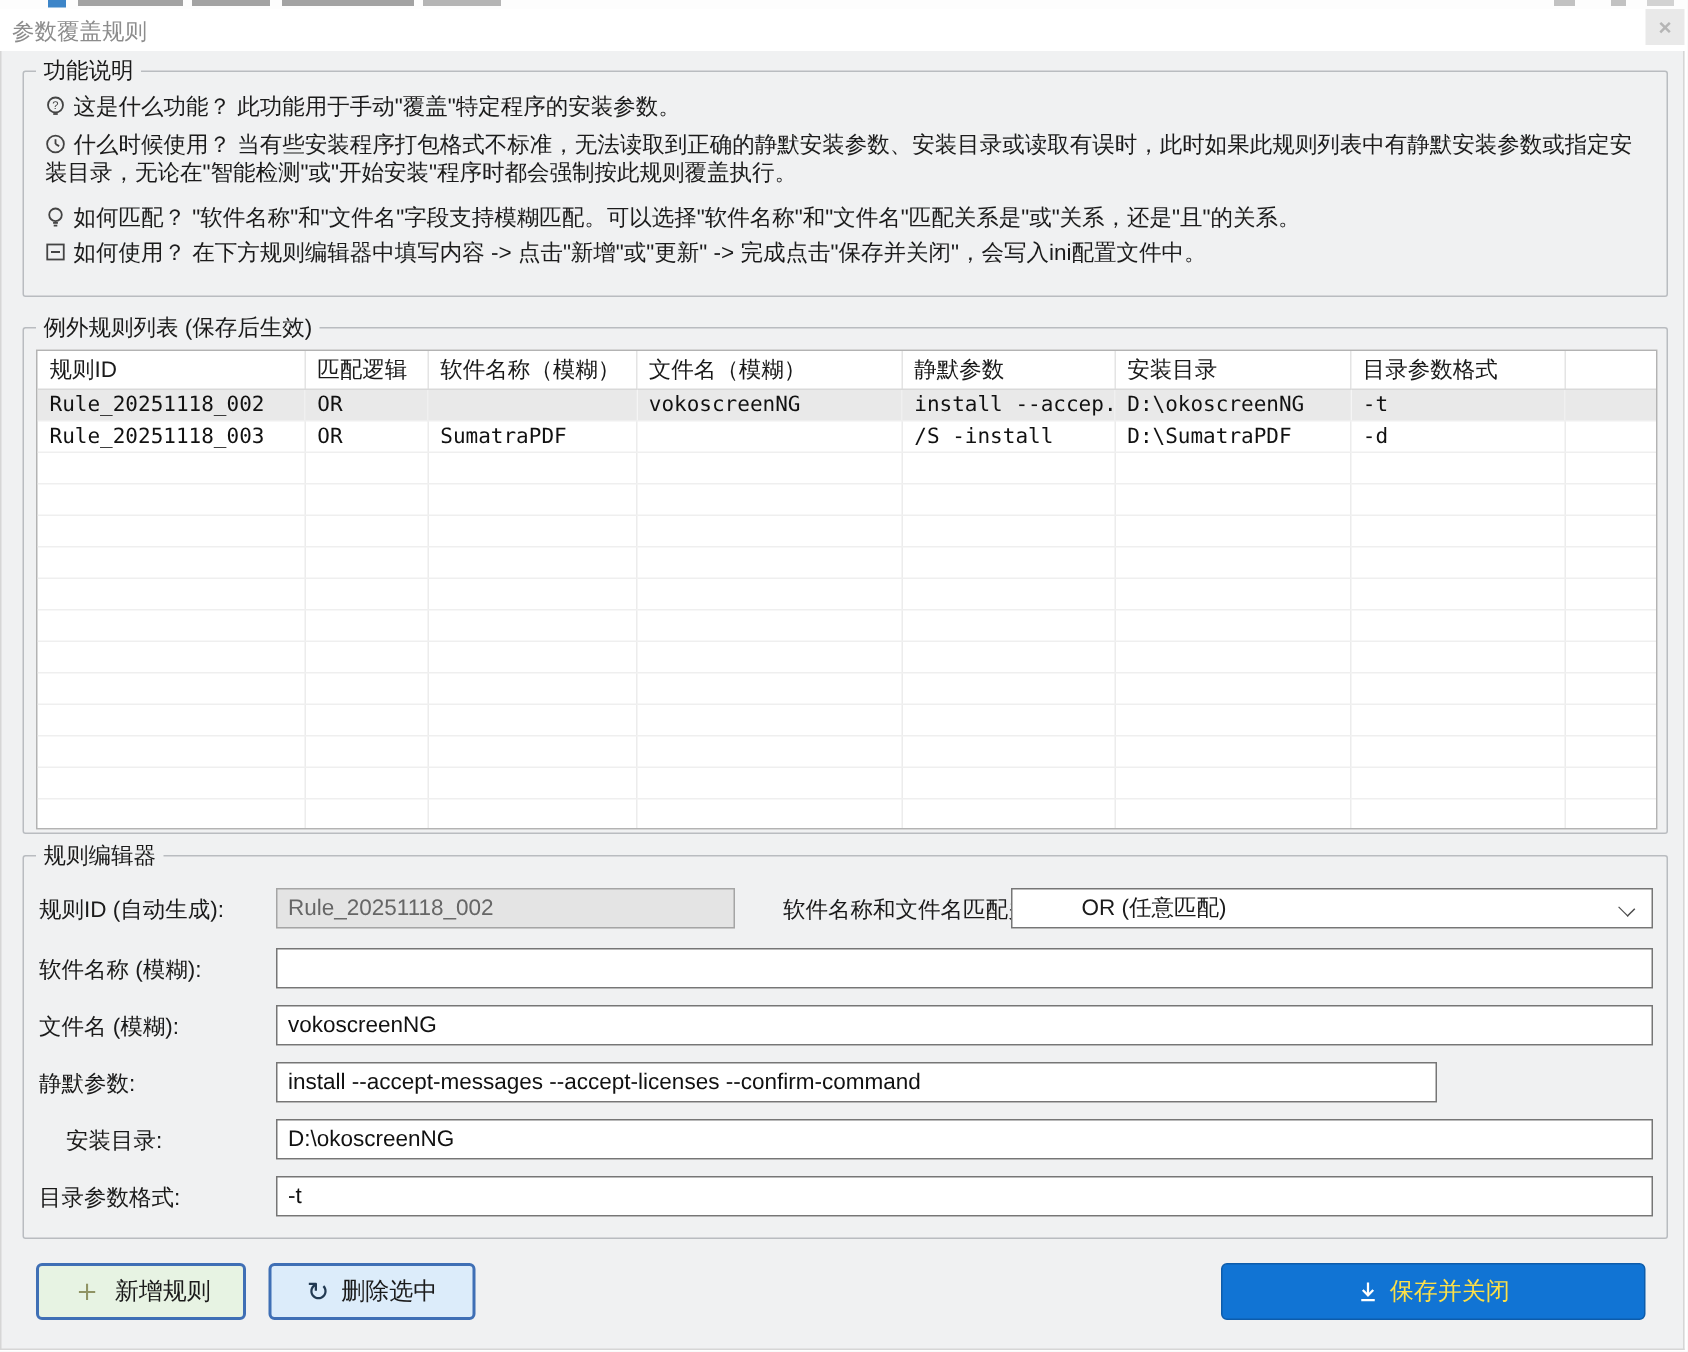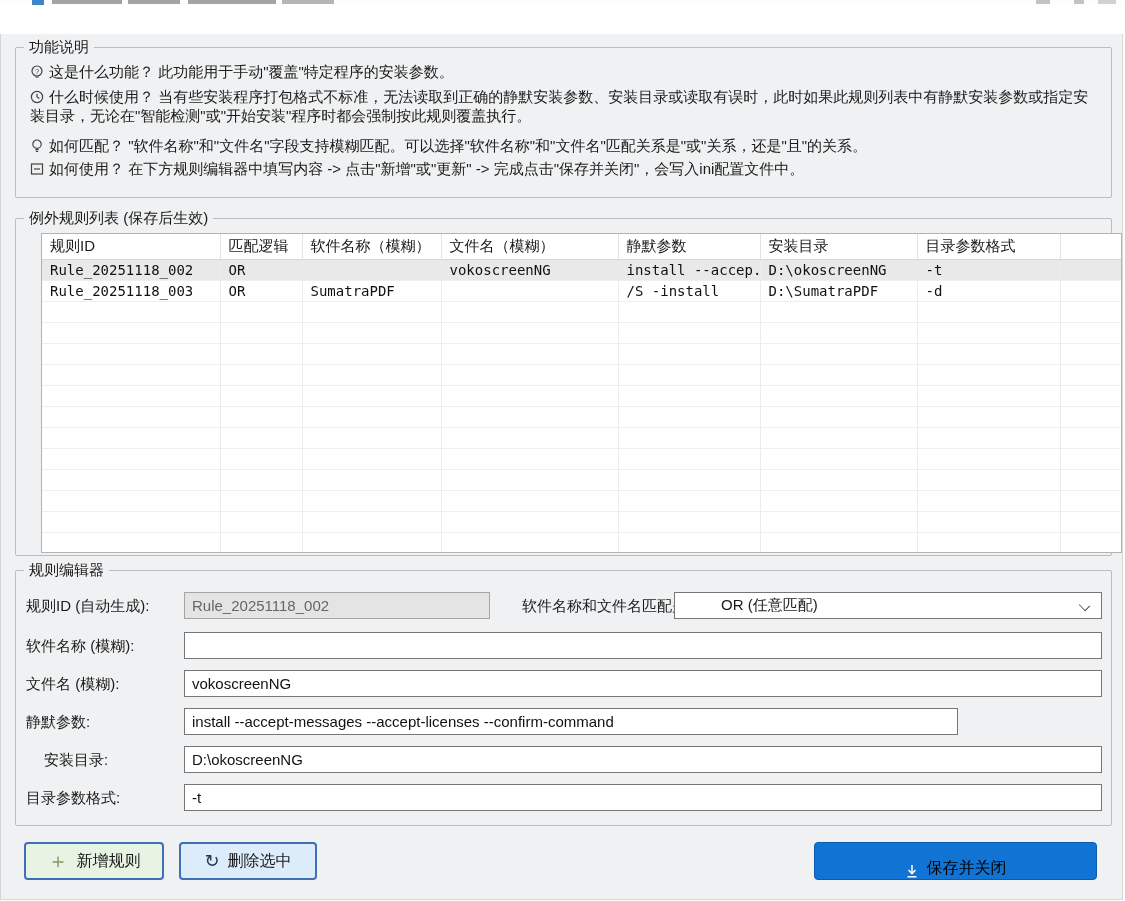--- a/index.html
+++ b/index.html
@@ -32,21 +32,21 @@
   }
   #box-desc{left:14px;top:13px;width:1095px;height:149px;}
   #box-list{left:14px;top:184px;width:1095px;height:336px;}
   #box-editor{left:14px;top:536px;width:1095px;height:254px;}
   
   .desc-line{position:absolute;left:14px;right:14px;font-size:15px;line-height:19px;color:#1b1b1b;}
   .desc-line .dicon{display:inline-block;width:14px;height:14px;vertical-align:-2px;margin-right:5px;}
   #dline-0{top:14px;} #dline-1{top:39px;} #dline-2{top:88px;} #dline-3{top:111px;}
   
   .table-wrap{
-    position:absolute;left:25px;top:14px;width:1081px;height:320px;background:#ffffff;
+    position:absolute;left:8px;top:14px;width:1081px;height:320px;background:#ffffff;
     border:1px solid #b3b3b3;box-sizing:border-box;overflow:hidden;
   }
   table.rules{border-collapse:collapse;table-layout:fixed;width:1079px;}
   table.rules th{
     height:25px;font-size:15px;font-weight:400;color:#1a1a1a;text-align:left;
     padding:0 0 0 8px;background:#ffffff;border-bottom:1px solid #d9d9d9;
     border-right:1px solid #e4e4e4;white-space:nowrap;overflow:hidden;
   }
   table.rules th:last-child{border-right:none;}
   table.rules td{
@@ -78,38 +78,42 @@
     position:absolute;top:808px;height:38px;border-radius:4px;border:2px solid #3f6fb5;
     font-size:16px;color:#1a1a1a;display:flex;align-items:center;justify-content:center;
     gap:8px;cursor:pointer;box-sizing:border-box;background:#fff;
     font-family:"Liberation Sans","DejaVu Sans",sans-serif;
   }
   #btn-add{left:23px;width:140px;background:#e7f3e3;}
   #btn-add .plus{font-size:21px;font-weight:400;color:#8f9363;line-height:1;margin-top:-2px;}
   #btn-update{left:178px;width:138px;background:#dcecfa;}
   #btn-update .cyc{font-size:18px;color:#223a52;line-height:1;}
   #btn-delete{left:330px;width:137px;background:#fbe6e6;color:#c43c3c;}
-  #btn-save{left:813px;width:283px;background:#1174d4;border:1px solid #0d5cab;color:#000000;align-items:flex-end;}
+  #btn-save{left:813px;width:283px;background:#1174d4;border:1px solid #0d5cab;color:#fde047;}
 </style>
 </head>
 <body>
 
 <div class="screen">
 
   <div class="remnant">
     <span style="left:32px;width:12px;height:5px;background:#3d85c8;"></span>
     <span style="left:52px;width:70px;"></span>
     <span style="left:128px;width:52px;"></span>
     <span style="left:188px;width:88px;"></span>
     <span style="left:282px;width:52px;background:#b5b5b5;"></span>
     <span style="left:1036px;width:14px;background:#c2c2c2;"></span>
     <span style="left:1074px;width:10px;background:#c2c2c2;"></span>
     <span style="left:1098px;width:18px;background:#d2d2d2;"></span>
   </div>
 
+  <div class="titlebar">
+    <div class="title">参数覆盖规则</div>
+    <div class="close-btn">×</div>
+  </div>
 
   <div class="body">
 
     <div class="groupbox" id="box-desc">
       <div class="legend">功能说明</div>
 
       <div class="desc-line" id="dline-0">
         <svg class="dicon" viewBox="0 0 14 14">
           <circle cx="7" cy="6" r="5" fill="none" stroke="#444" stroke-width="1.2"></circle>
           <text x="7" y="8.6" font-size="7.5" text-anchor="middle" fill="#444">?</text>

